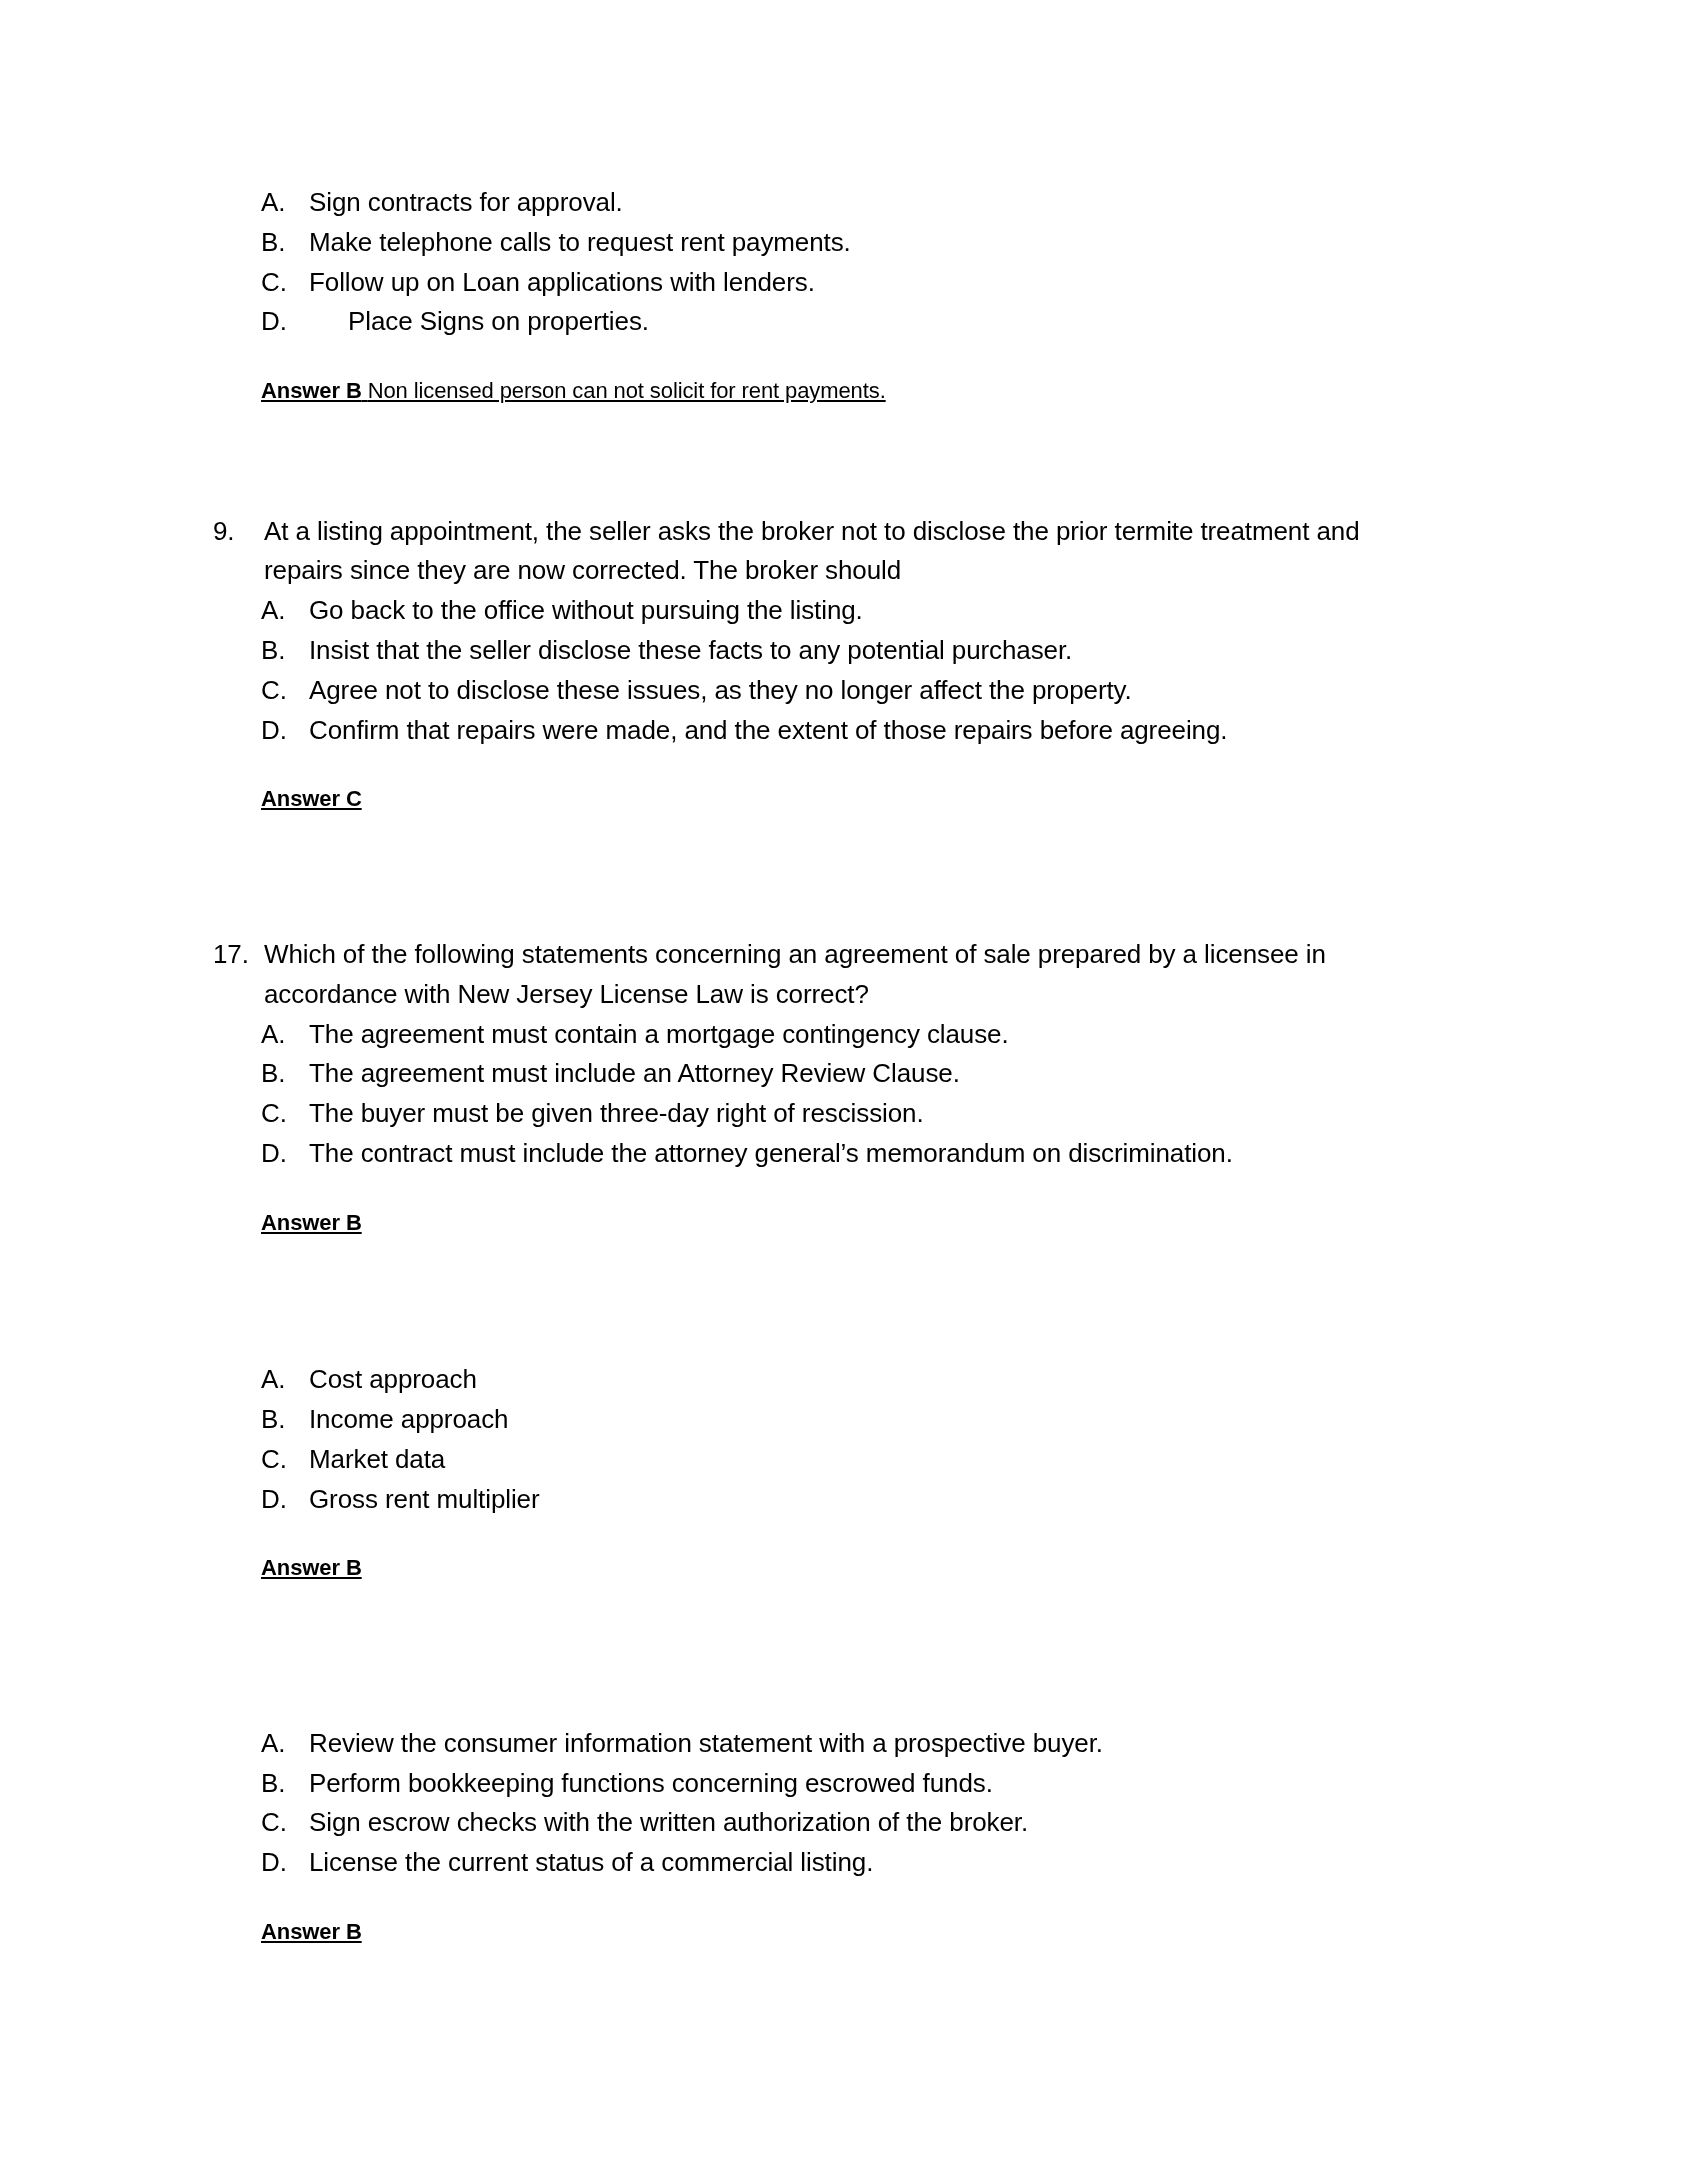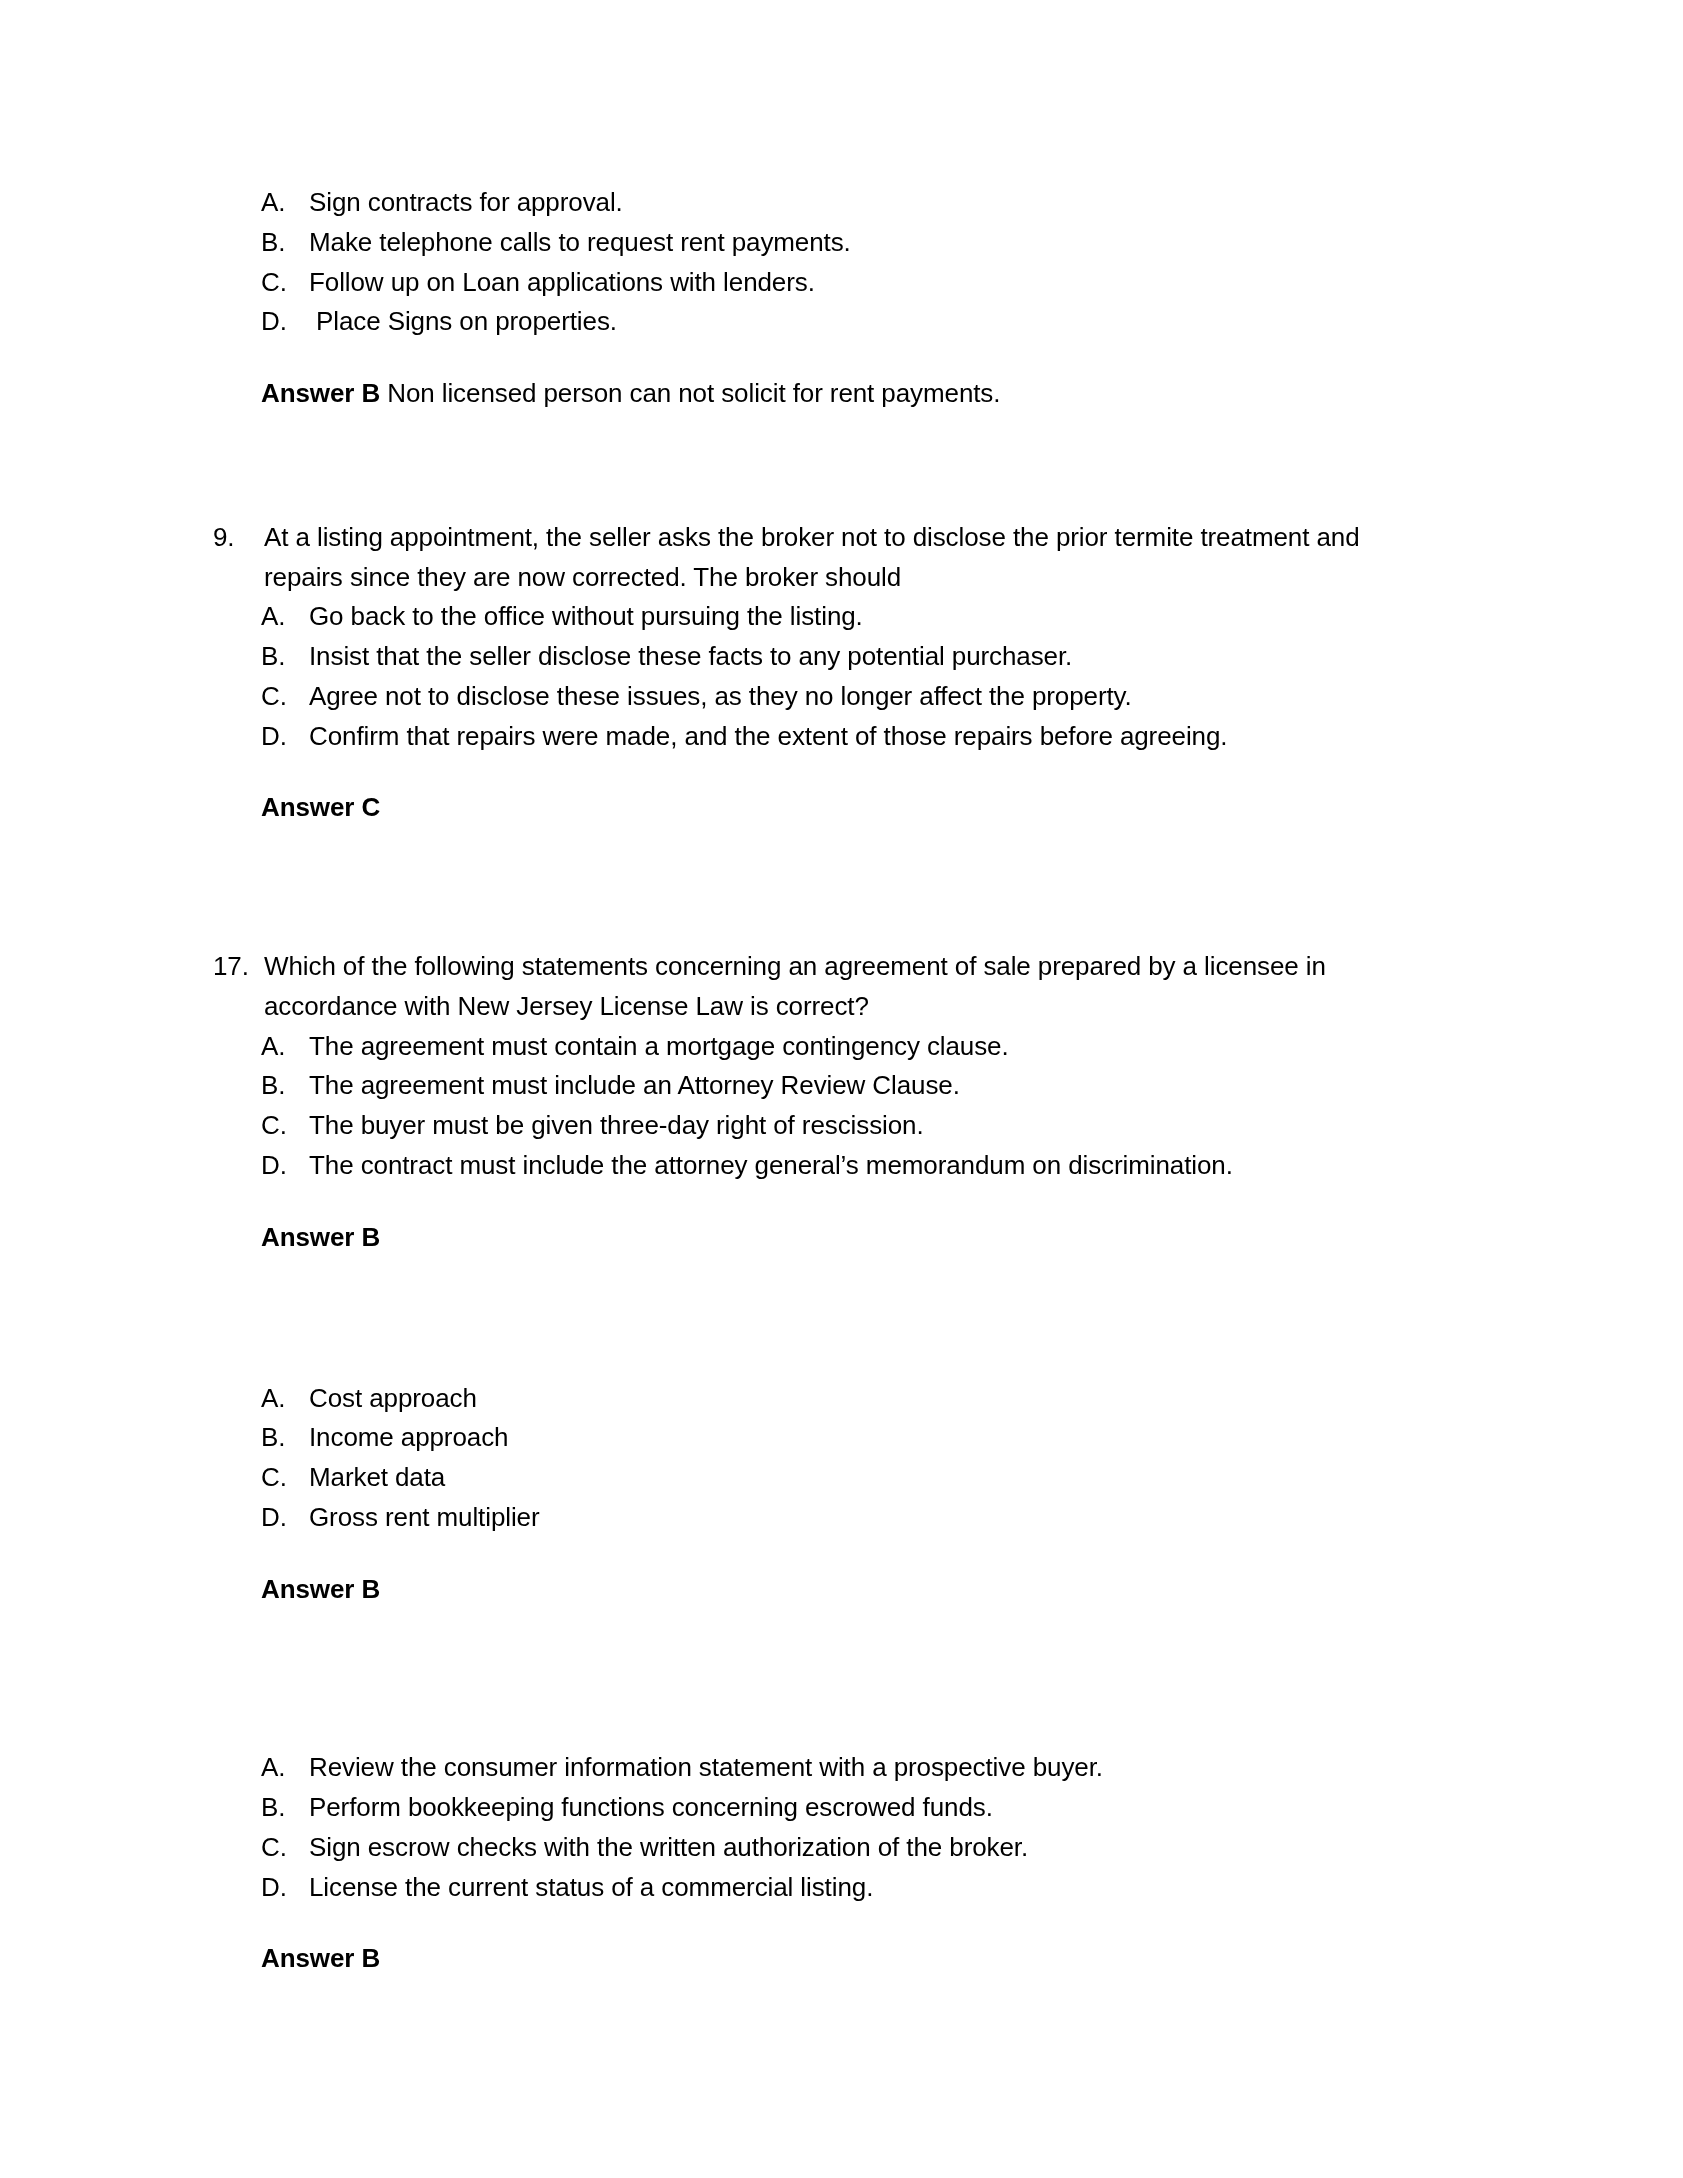--- a/index.html
+++ b/index.html
@@ -76,28 +76,30 @@
   }
   .opt-letter {
     width: 48px;
     flex: 0 0 48px;
   }
   .opt-text {
     flex: 1 1 auto;
   }
   .opt-text.extra-space {
     padding-left: 7px;
+    margin-left: 32px;
   }
 
   
   .answer {
-    font-size: 26px;
+    font-size: 22px;
     line-height: 1.53;
     letter-spacing: -0.1px;
     padding-left: 48px;
+    text-decoration: underline;
   }
   .answer .lbl {
     font-weight: bold;
   }
   .answer .note {
     font-weight: normal;
   }
 
   
   .sp-answer-top { height: 32px; }

